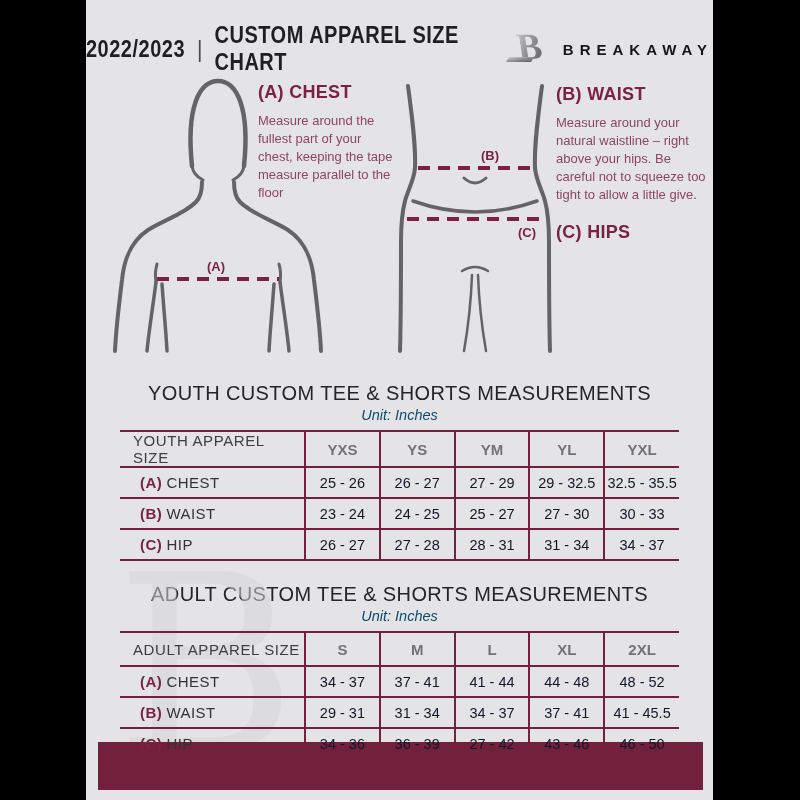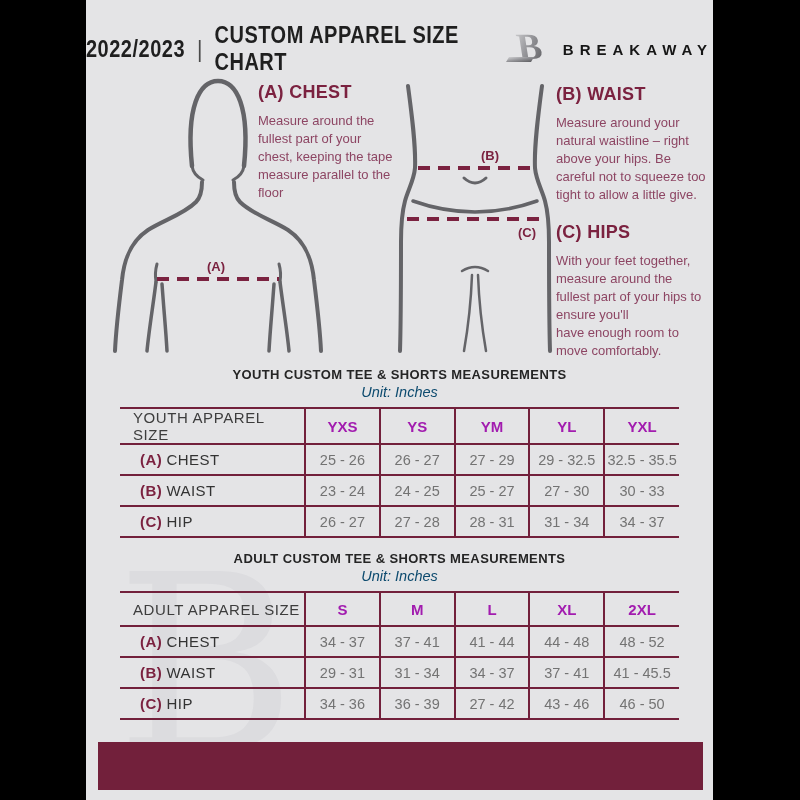--- a/index.html
+++ b/index.html
@@ -28,31 +28,31 @@
   .diagram{position:relative;height:286px;}
   .diagram svg{position:absolute;left:0;top:0;}
   .note{position:absolute;}
   .note-heading{font-size:18px;font-weight:bold;color:var(--maroon-text);letter-spacing:0.3px;margin-bottom:9px;}
   .note-body{font-size:13px;color:var(--maroon-light);line-height:1.38;white-space:pre-line;}
   .note-chest{left:172px;top:8px;width:140px;}
   .note-waist{left:470px;top:10px;width:152px;}
   .note-hips{left:470px;top:148px;width:152px;}
 
   
-  .section-title{margin-top:7px;text-align:center;font-size:13px;font-weight:bold;letter-spacing:0.4px;color:#252525;}
+  .section-title{margin-top:22px;text-align:center;font-size:20px;font-weight:normal;letter-spacing:0.4px;color:#252525;}
   .unit-line{text-align:center;font-style:italic;font-size:14.5px;color:#0c4a6e;margin:2px 0 7px;}
   table.size-table{border-collapse:collapse;margin:0 0 8px 34px;width:559px;table-layout:fixed;position:relative;z-index:1;}
   table.size-table td{border:2px solid var(--maroon);background:transparent;}
   table.size-table td:first-child{border-left:none;}
   table.size-table td:last-child{border-right:none;}
-  td.col-head{height:34px;text-align:center;font-weight:bold;font-size:15px;color:#a21caf;}
+  td.col-head{height:34px;text-align:center;font-weight:bold;font-size:15px;color:#737373;}
   td.size-header-cell{text-align:left;padding-left:13px;font-size:15px;color:#3d3d3d;letter-spacing:0.6px;font-weight:normal;}
   td.row-label{height:31px;text-align:left;padding-left:20px;font-size:15px;color:#333;letter-spacing:0.4px;}
   td.row-label .prefix{color:var(--maroon-text);font-weight:bold;}
-  td.val{height:31px;text-align:center;font-size:14.5px;color:#737373;}
+  td.val{height:31px;text-align:center;font-size:14.5px;color:#0f172a;}
   col.c-label{width:185px;}
   col.c-size{width:74.8px;}
   .adult-block{margin-top:13px;}
 
   
   .watermark{position:absolute;left:30px;top:543px;font-family:"DejaVu Serif",serif;font-size:245px;line-height:1;color:#d6d6da;opacity:0.55;z-index:0;}
   .footer-bar{position:absolute;left:12px;right:10px;bottom:10px;height:48px;background:var(--maroon);}
 </style>
 </head>
 <body>
@@ -129,22 +129,20 @@
       <div class="note note-chest">
         <div class="note-heading">(A) CHEST</div>
         <div class="note-body">Measure around the fullest part of your chest, keeping the tape measure parallel to the floor</div>
       </div>
       <div class="note note-waist">
         <div class="note-heading">(B) WAIST</div>
         <div class="note-body">Measure around your natural waistline – right above your hips. Be careful not to squeeze too tight to allow a little give.</div>
       </div>
       <div class="note note-hips">
         <div class="note-heading">(C) HIPS</div>
-        <div class="note-body">With your feet together, measure around the fullest part of your hips to ensure you'll
-have enough room to move comfortably.</div>
       </div>
     </div>
 
     <div class="youth-block">
       <div class="section-title">YOUTH CUSTOM TEE &amp; SHORTS MEASUREMENTS</div>
       <div class="unit-line">Unit: Inches</div>
       <table class="size-table">
         <colgroup>
             <col class="c-label">
             <col class="c-size">

